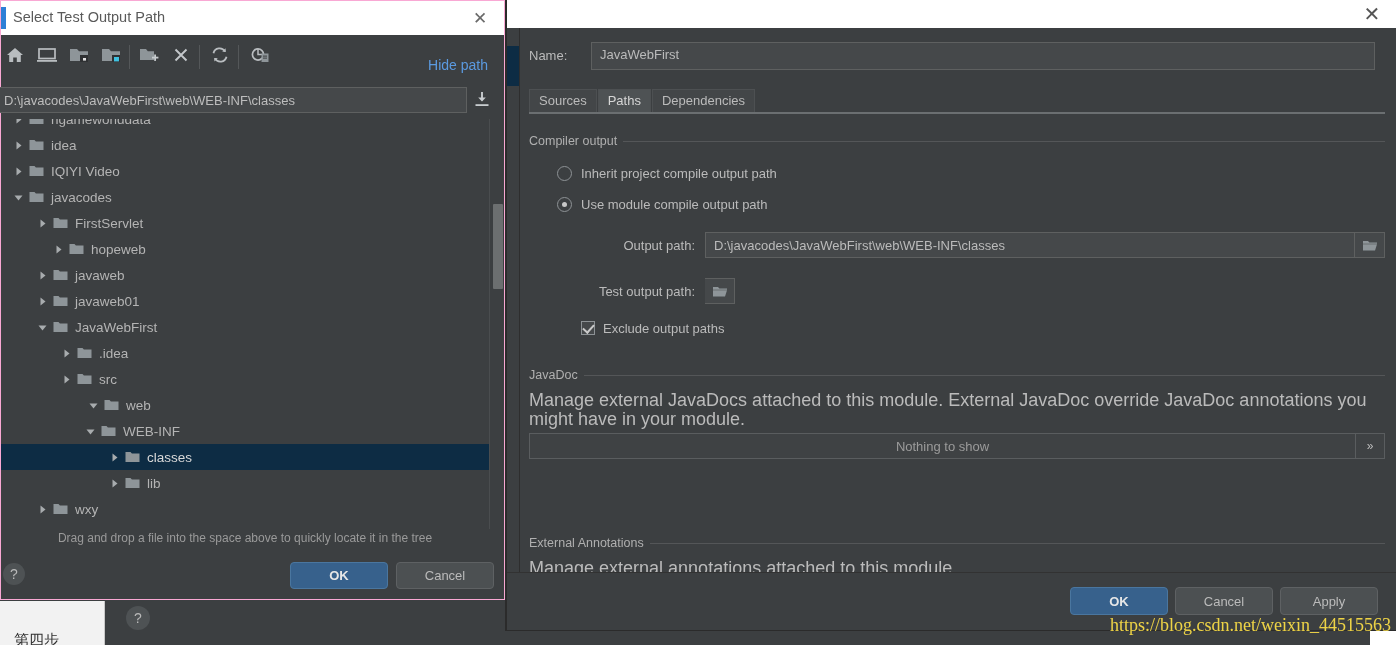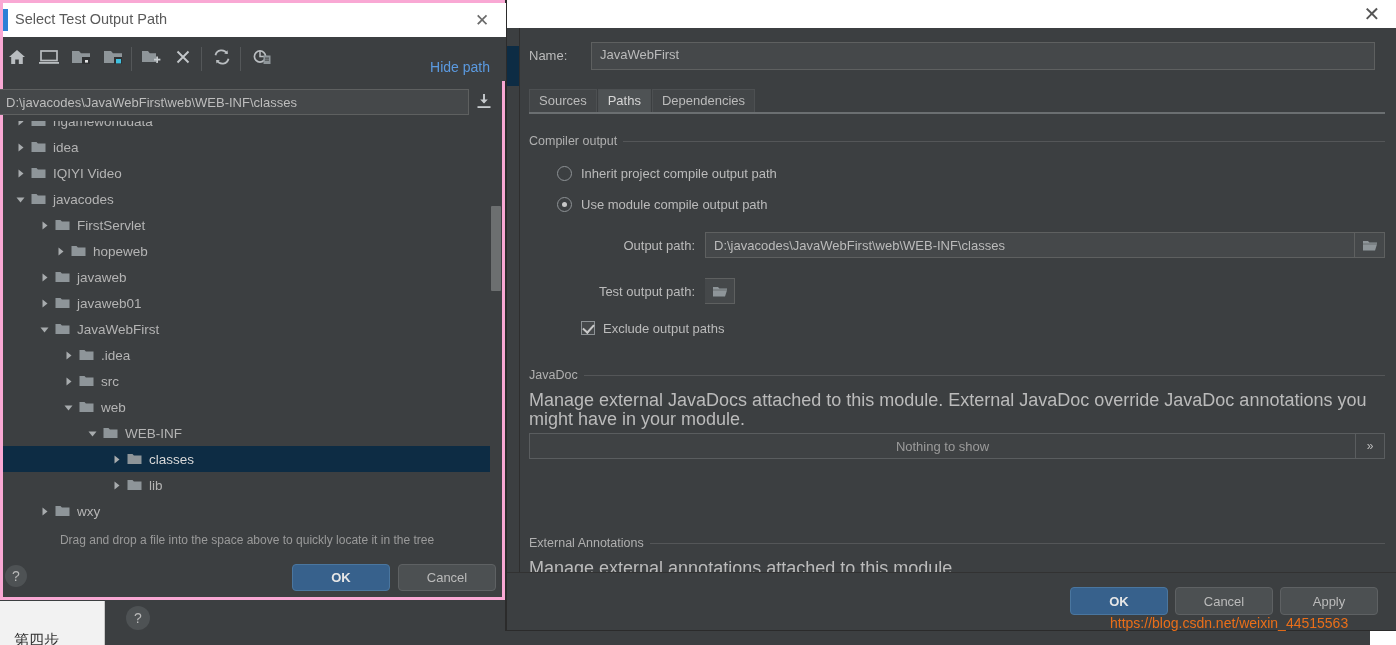--- a/index.html
+++ b/index.html
@@ -104,21 +104,21 @@
     height:28px;min-width:98px;padding:0 14px;font-size:13px;border-radius:4px;box-sizing:border-box;
     display:inline-flex;align-items:center;justify-content:center;cursor:pointer;
     font-family:"Liberation Sans", sans-serif;
   }
   .btn-default{background:#37618c;border:1px solid #4a769f;color:#e6e6e6;font-weight:bold;}
   .btn-normal{background:#4c5052;border:1px solid #5e6163;color:#bbbbbb;}
 
   
   #file-dialog{
     position:absolute;left:0;top:0;width:505px;height:600px;background:#3c3f41;
-    border:3px solid #f9a8d4;box-sizing:border-box;
+    border:1px solid #f9a8d4;box-sizing:border-box;
   }
   #fd-title{
     position:absolute;left:0;top:0;width:503px;height:34px;background:#ffffff;
   }
   #fd-title .accent{position:absolute;left:0;top:6px;width:5px;height:22px;background:#2d7fd6;}
   #fd-title .t{position:absolute;left:12px;top:8px;font-size:14.5px;color:#5a5a5a;}
   #fd-title .x{
     position:absolute;right:14px;top:7px;width:20px;height:20px;text-align:center;line-height:20px;
     font-size:17px;color:#6a6a6a;cursor:pointer;font-family:"DejaVu Sans", sans-serif;
   }
@@ -165,22 +165,22 @@
   }
   #bg-white-panel .cn{
     position:absolute;left:14px;top:30px;font-size:15px;color:#303030;
     font-family:"DejaVu Sans", sans-serif;white-space:nowrap;
   }
   #bg-help-2{
     position:absolute;left:126px;top:606px;width:24px;height:24px;border-radius:50%;background:#4e5254;
     color:#b9b9b9;font-size:14px;text-align:center;line-height:24px;cursor:pointer;
   }
   #watermark{
-    position:absolute;left:1110px;top:615px;font-size:14px;color:#f97316;opacity:.92;white-space:nowrap;
-    font-family:Liberation Sans, sans-serif;
+    position:absolute;left:1110px;top:615px;font-size:18px;color:#fde047;opacity:.92;white-space:nowrap;
+    font-family:Liberation Serif, serif;
   }
 </style>
 </head>
 <body>
 
 <div id="bg-ide">
   <div class="bg-strip"></div>
   <div class="bg-editor-line" style="top:0;height:645px;"></div>
   <div class="bg-text" style="top:455px;">g</div>
   <div class="bg-scroll" style="top:480px;height:32px;"></div>
@@ -467,21 +467,21 @@
       </div>
       <div class="trow" style="padding-left: 60px;">
         <svg class="arrow" viewBox="0 0 11 11">
           <path d="M3.5 1.5v8l5-4z" fill="#a8acae"></path>
         </svg>
         <svg class="tfolder" viewBox="0 0 15 12">
           <path d="M0.5 1h5l1.4 1.6h7.6V11H0.5z" fill="#8e9599"></path>
         </svg>
         <span class="tlabel">src</span>
       </div>
-      <div class="trow" style="padding-left: 60px;">
+      <div class="trow" style="padding-left: 60px; margin-left: 27px;">
         <svg class="arrow" viewBox="0 0 11 11">
           <path d="M1.5 3.5h8l-4 5z" fill="#a8acae"></path>
         </svg>
         <svg class="tfolder" viewBox="0 0 15 12">
           <path d="M0.5 1h5l1.4 1.6h7.6V11H0.5z" fill="#8e9599"></path>
         </svg>
         <span class="tlabel">web</span>
       </div>
       <div class="trow" style="padding-left: 84px;">
         <svg class="arrow" viewBox="0 0 11 11">

